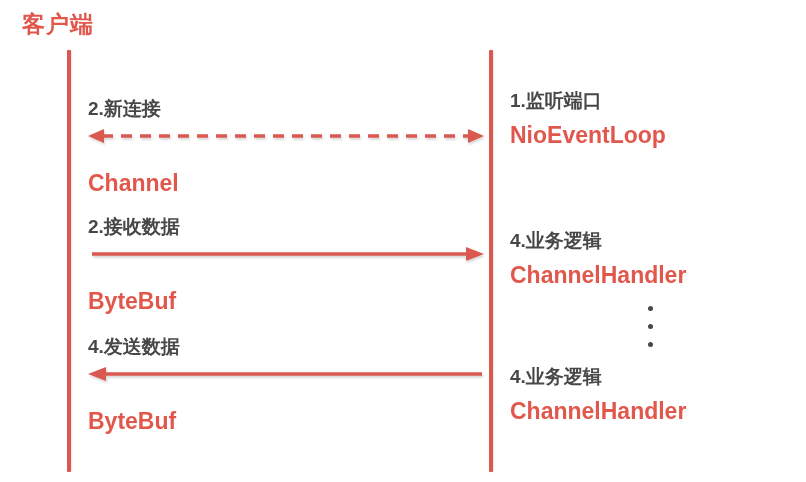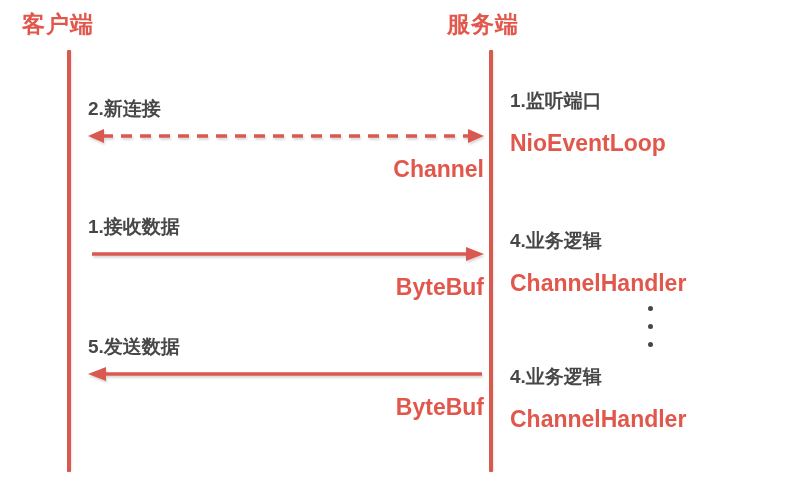--- a/index.html
+++ b/index.html
@@ -56,26 +56,26 @@
 
   .msg-step {
     text-align: left;
     font-size: 19px;
     font-weight: bold;
     color: #474747;
     line-height: 1.15;
     white-space: nowrap;
   }
   .msg-proto {
-    text-align: right;
+    text-align: left;
     font-size: 23px;
     font-weight: bold;
     color: #E2574C;
     line-height: 1.2;
-    margin-top: 10px;
+    margin-top: 24px;
     white-space: nowrap;
   }
 
   
   .arrow-wrap {
     position: relative;
     height: 20px;
     margin-top: 6px;
   }
   .arrow-svg {
@@ -101,21 +101,21 @@
     font-weight: bold;
     color: #474747;
     line-height: 1.2;
     white-space: nowrap;
   }
   .note-class {
     font-size: 23px;
     font-weight: bold;
     color: #E2574C;
     line-height: 1.25;
-    margin-top: 16px;
+    margin-top: 8px;
     white-space: nowrap;
   }
 
   
   #vertical-ellipsis {
     position: absolute;
     left: 510px;
     top: 306px;
     width: 280px;
     text-align: center;
@@ -128,21 +128,20 @@
     margin: 0 auto 13px auto;
   }
   #vertical-ellipsis .dot:last-child { margin-bottom: 0; }
 </style>
 </head>
 <body>
 
 <div id="canvas">
 
   <div class="actor-title" id="actor-client">客户端</div>
-  <div class="actor-title" id="actor-server">服务端</div>
 
   <div class="lifeline" id="lifeline-client"></div>
   <div class="lifeline" id="lifeline-server"></div>
 
   <div class="msg-row" id="msg-row-1">
     <div class="msg-step">2.新连接</div>
     <div class="arrow-wrap">
       <svg class="arrow-svg" viewBox="0 0 396 20" xmlns="http://www.w3.org/2000/svg">
         <defs>
           <filter id="sh1" x="-10%" y="-60%" width="130%" height="260%">
@@ -153,39 +152,39 @@
           <line x1="14" y1="10" x2="382" y2="10" stroke="#D9594F" stroke-width="3.4" stroke-dasharray="11 8" stroke-linecap="butt"></line>
           <polygon points="0,10 16,3 16,17" fill="#D9594F"></polygon>
           <polygon points="396,10 380,3 380,17" fill="#D9594F"></polygon>
         </g>
       </svg>
     </div>
     <div class="msg-proto">Channel</div>
   </div>
 
   <div class="msg-row" id="msg-row-2">
-    <div class="msg-step">1.接收数据</div>
+    <div class="msg-step">2.接收数据</div>
     <div class="arrow-wrap">
       <svg class="arrow-svg" viewBox="0 0 396 20" xmlns="http://www.w3.org/2000/svg">
         <defs>
           <filter id="sh2" x="-10%" y="-60%" width="130%" height="260%">
             <feDropShadow dx="1" dy="2" stdDeviation="1.2" flood-color="#000000" flood-opacity="0.16"></feDropShadow>
           </filter>
         </defs>
         <g filter="url(#sh2)">
           <line x1="4" y1="10" x2="382" y2="10" stroke="#D9594F" stroke-width="3.4" stroke-linecap="butt"></line>
           <polygon points="396,10 378,3 378,17" fill="#D9594F"></polygon>
         </g>
       </svg>
     </div>
     <div class="msg-proto">ByteBuf</div>
   </div>
 
   <div class="msg-row" id="msg-row-3">
-    <div class="msg-step">5.发送数据</div>
+    <div class="msg-step">4.发送数据</div>
     <div class="arrow-wrap">
       <svg class="arrow-svg" viewBox="0 0 396 20" xmlns="http://www.w3.org/2000/svg">
         <defs>
           <filter id="sh3" x="-10%" y="-60%" width="130%" height="260%">
             <feDropShadow dx="1" dy="2" stdDeviation="1.2" flood-color="#000000" flood-opacity="0.16"></feDropShadow>
           </filter>
         </defs>
         <g filter="url(#sh3)">
           <line x1="14" y1="10" x2="394" y2="10" stroke="#D9594F" stroke-width="3.4" stroke-linecap="butt"></line>
           <polygon points="0,10 18,3 18,17" fill="#D9594F"></polygon>

